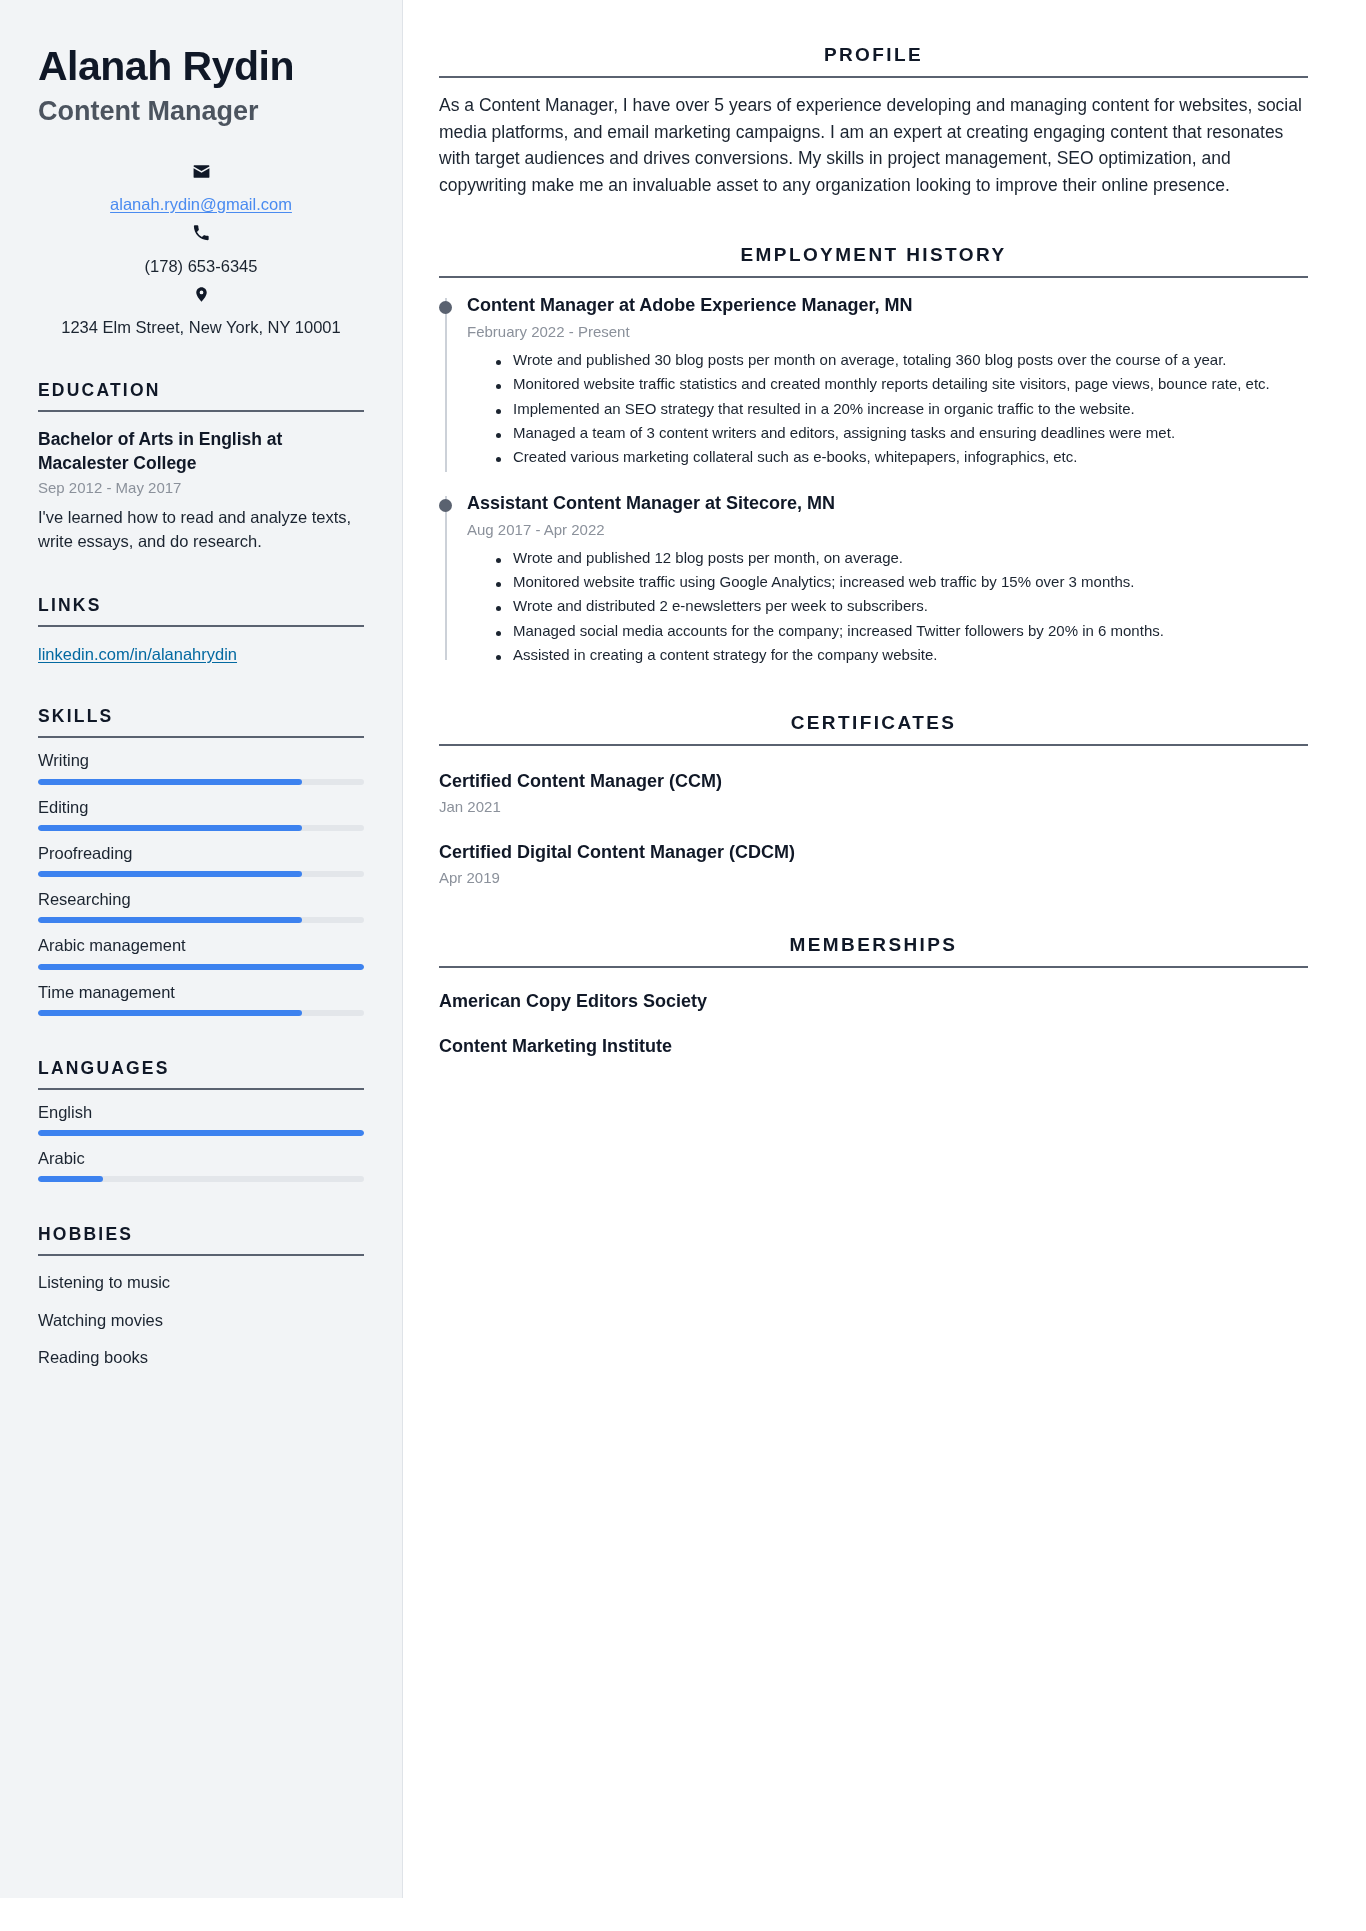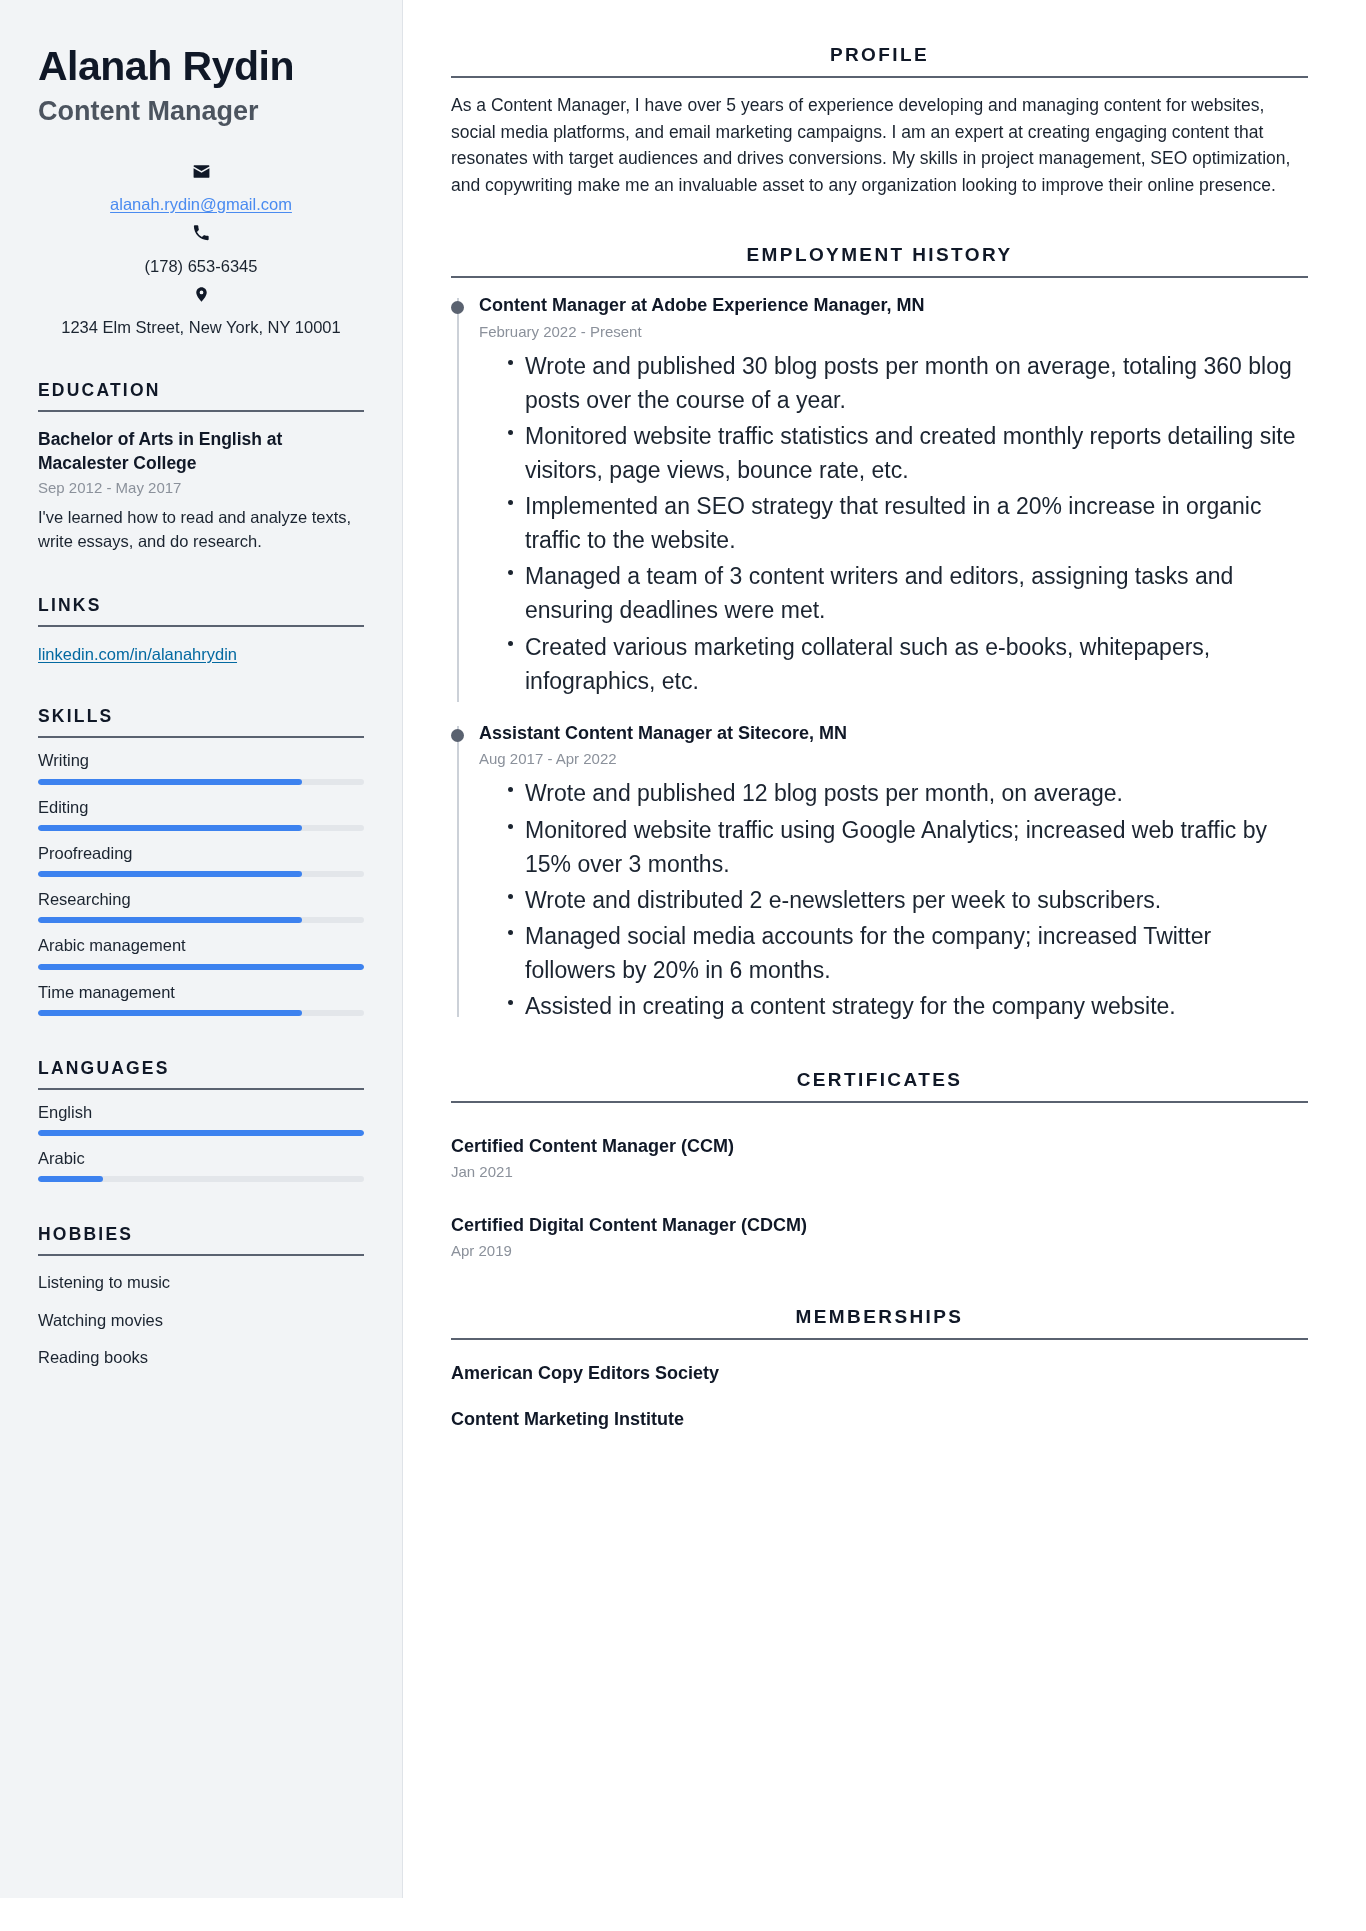--- a/index.html
+++ b/index.html
@@ -10,21 +10,20 @@
     font-family: "Liberation Sans", sans-serif;
     -webkit-font-smoothing: antialiased;
   }
   .page {
     position: relative;
     width: 1366px;
     height: 1898px;
     display: flex;
     align-items: stretch;
     background: #ffffff;
-    gap: 12px;
   }
 
   
   .sidebar {
     width: 403px;
     flex: 0 0 403px;
     background: #f2f4f6;
     border-right: 1px solid #dfe3e8;
     padding: 44px 38px 40px 38px;
   }
@@ -211,39 +210,39 @@
     margin-top: 4px;
     line-height: 1.3;
   }
   .job-bullets {
     list-style: none;
     margin-top: 8px;
     padding-left: 26px;
   }
   .job-bullets li {
     position: relative;
-    font-size: 23px;
+    font-size: 15px;
     color: #1b2430;
     line-height: 1.48;
     padding-left: 20px;
     margin-bottom: 2px;
   }
   .job-bullets li::before {
     content: "";
     position: absolute;
     left: 3px;
     top: 11px;
     width: 5px;
     height: 5px;
     border-radius: 50%;
     background: #1b2430;
   }
   .job-spacer { height: 22px; }
 
-  .cert-item { margin-top: 32px; }
+  .cert-item { margin-top: 24px; }
   .cert-name {
     font-size: 18px;
     font-weight: 700;
     color: #101827;
     line-height: 1.3;
   }
   .cert-date {
     font-size: 15px;
     color: #8b919b;
     margin-top: 4px;

